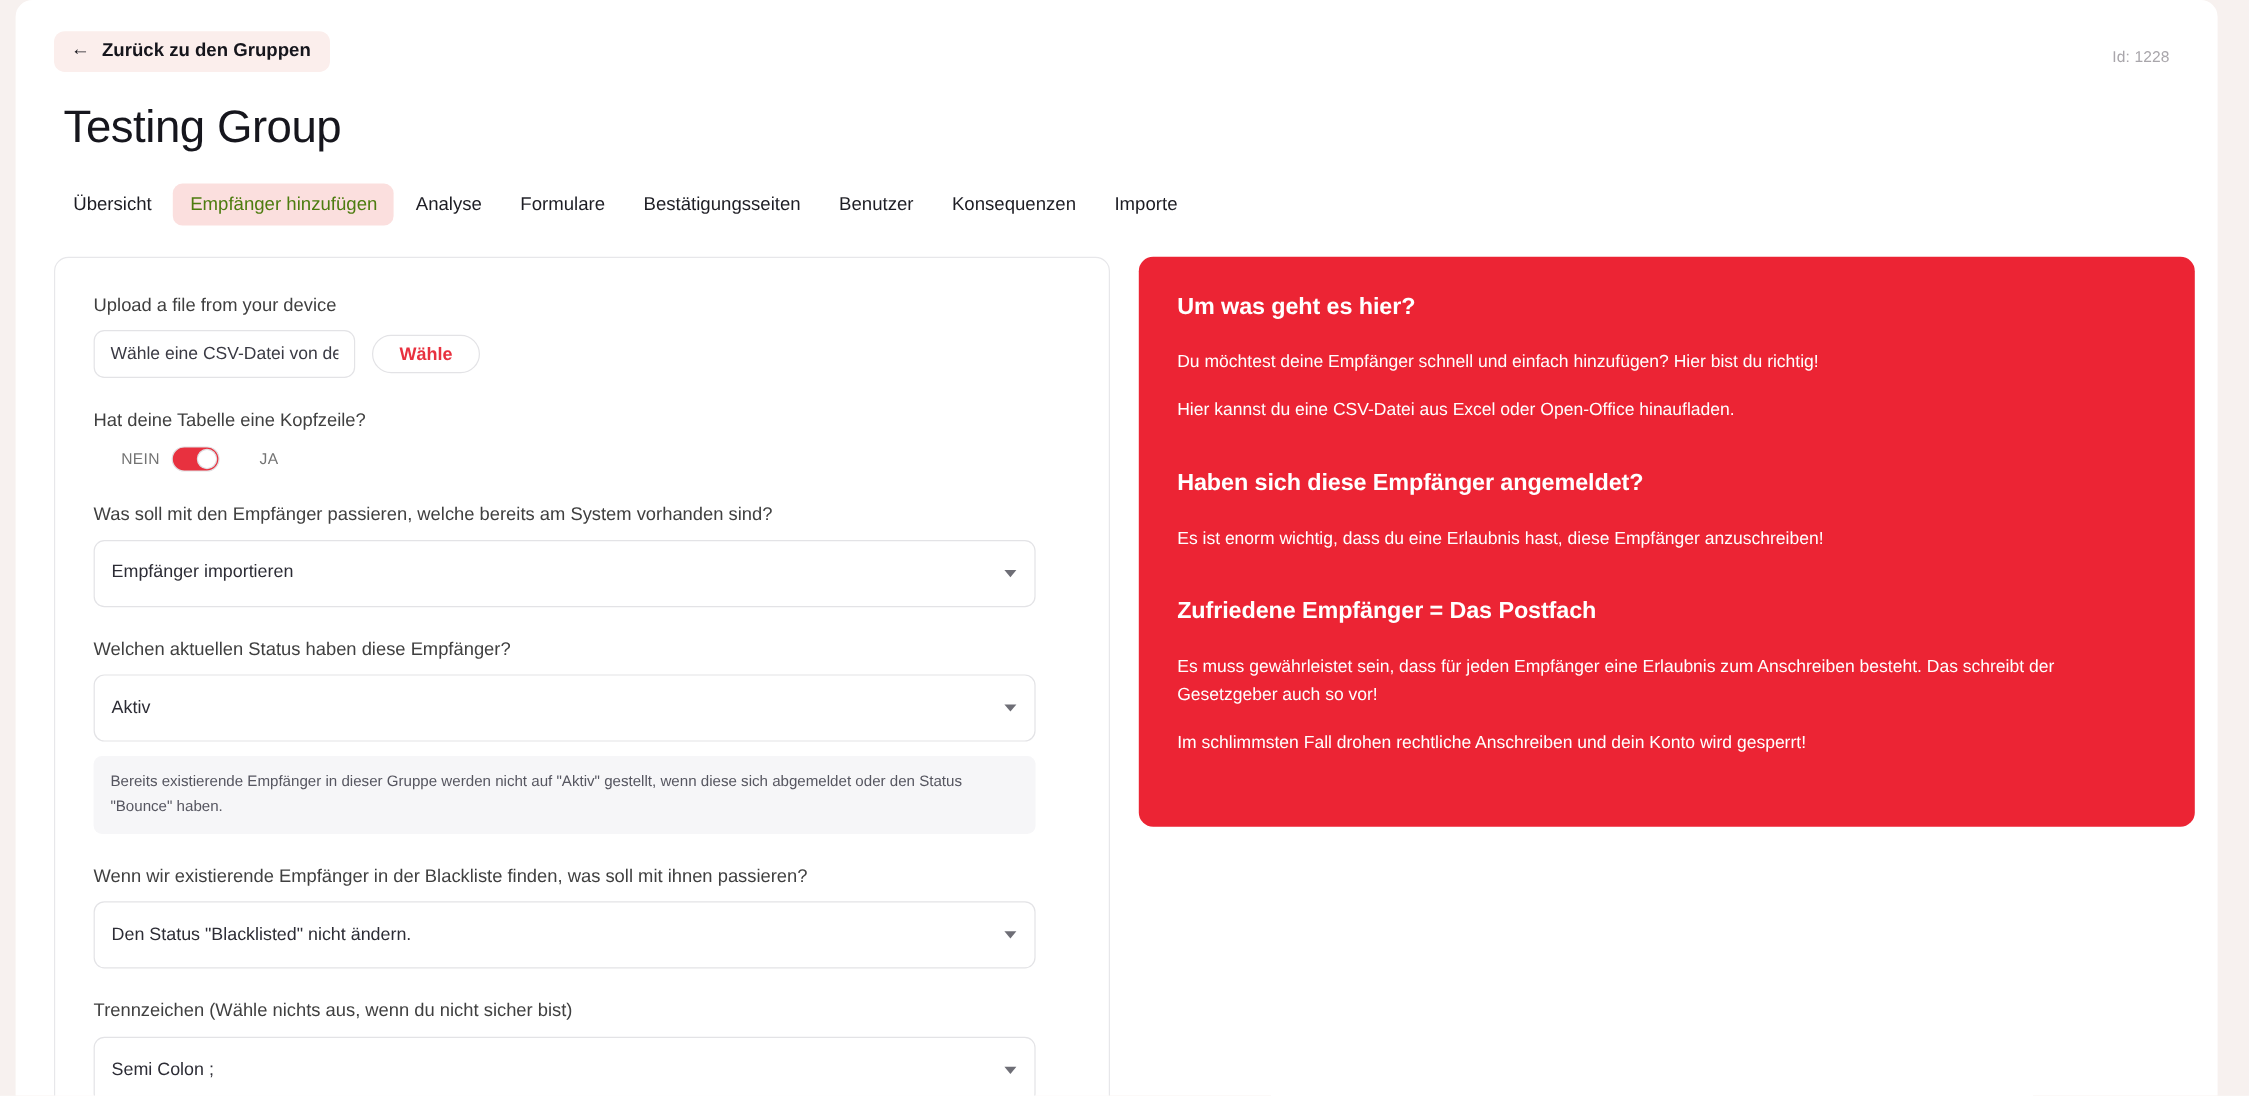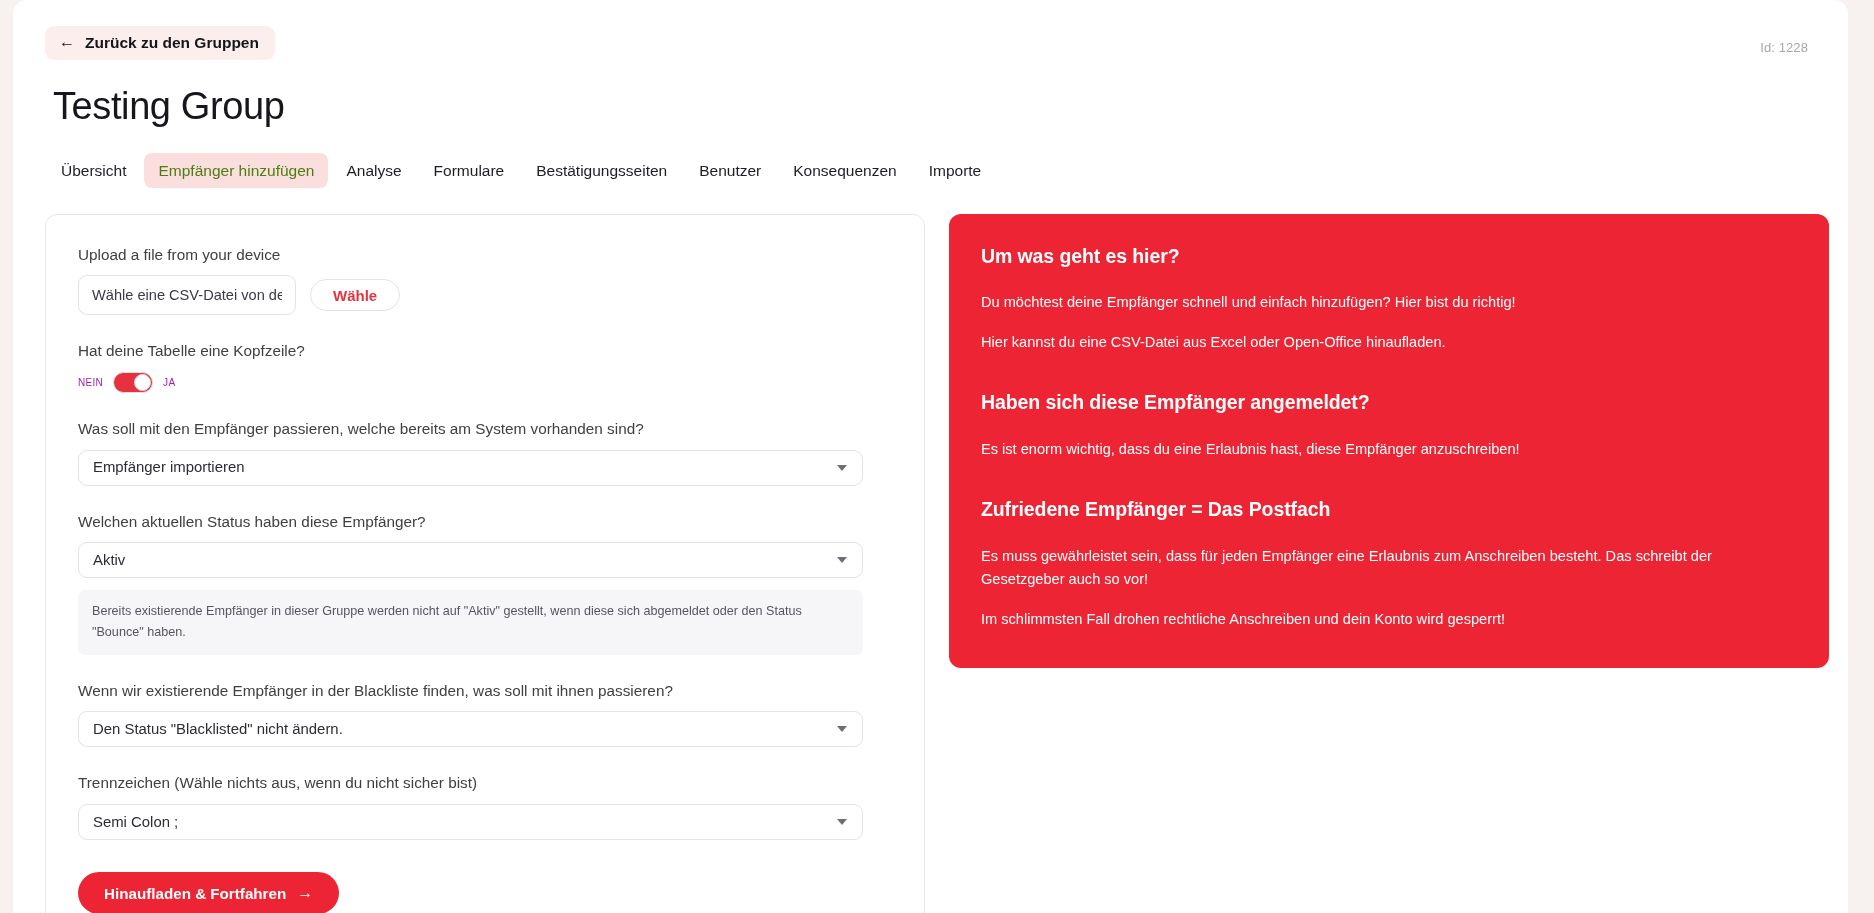--- a/index.html
+++ b/index.html
@@ -164,23 +164,24 @@
   }
 
   
   .toggle-row {
     display: flex;
     align-items: center;
     gap: 10px;
     margin-top: 2px;
   }
   .toggle-side {
-    font-size: 10px;
-    color: #a21caf;
+    font-size: 13px;
+    color: #737373;
     letter-spacing: 0.3px;
+    margin-left: 23px;
   }
   .toggle-switch {
     position: relative;
     width: 40px;
     height: 21px;
     border-radius: 11px;
     background: #e8313f;
     border: 1px solid #e0dfe2;
     cursor: pointer;
     flex: 0 0 auto;
@@ -196,21 +197,21 @@
     border: 1px solid #dedde1;
   }
 
   
   .select-wrap {
     position: relative;
     width: 785px;
   }
   .select-box {
     width: 100%;
-    height: 36px;
+    height: 56px;
     border: 1px solid #e3e3e6;
     border-radius: 9px;
     background: #ffffff;
     padding: 0 34px 0 14px;
     font-size: 14.9px;
     color: #2c2c35;
     display: flex;
     align-items: center;
     cursor: pointer;
     line-height: 1;
@@ -258,21 +259,21 @@
     line-height: 1;
   }
   .submit-button .arrow-glyph { font-size: 16px; line-height: 1; }
 
   
   .info-panel {
     flex: 0 0 880px;
     width: 880px;
     background: #ec2434;
     border-radius: 12px;
-    padding: 30px 32px 36px 32px;
+    padding: 30px 32px 57px 32px;
     color: #ffffff;
   }
   .info-heading {
     font-size: 19.5px;
     font-weight: 700;
     line-height: 1.3;
     margin-bottom: 22px;
     letter-spacing: -0.1px;
   }
   .info-heading.spaced { margin-top: 36px; }

